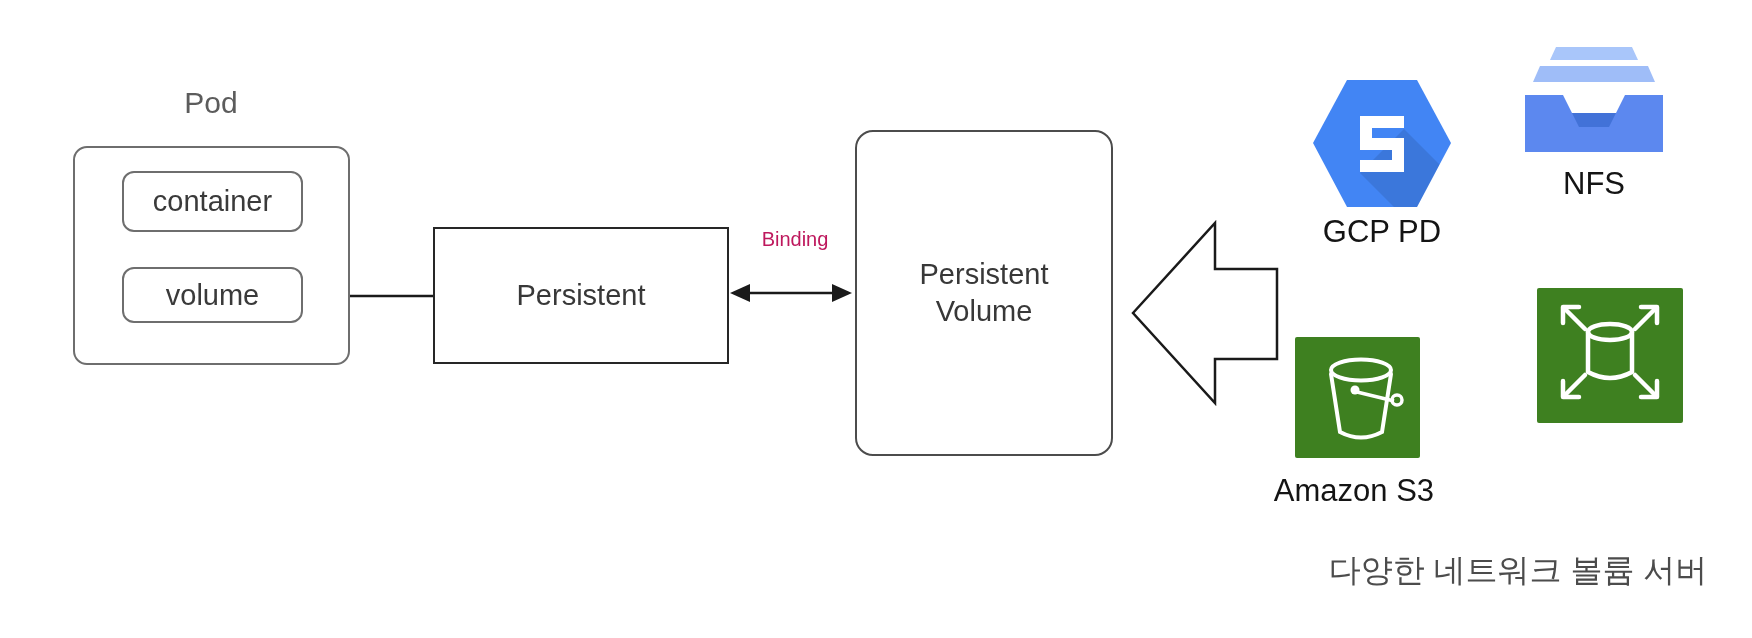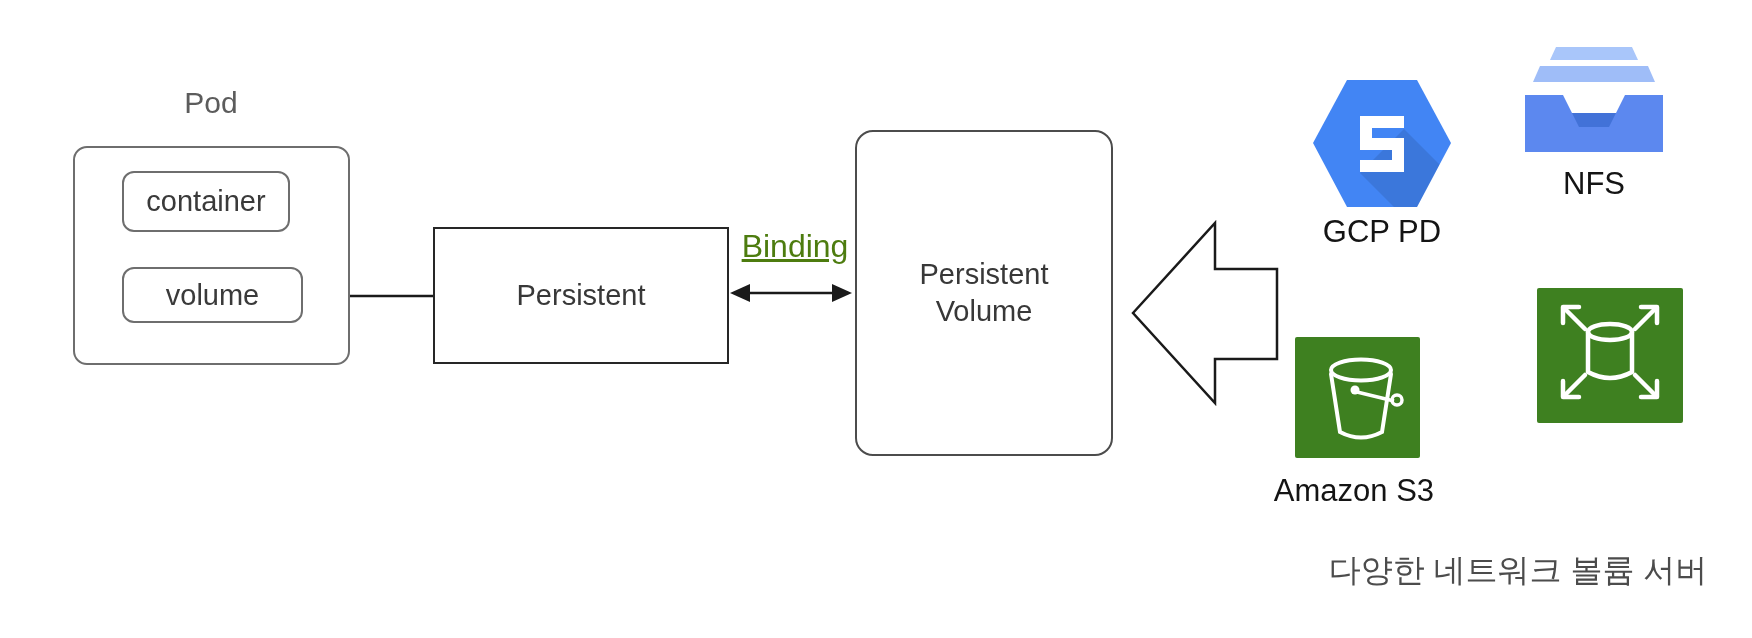--- a/index.html
+++ b/index.html
@@ -5,27 +5,27 @@
   html,body{margin:0;padding:0;background:#ffffff;}
   .canvas{
     position:relative;width:1752px;height:638px;background:#ffffff;
     font-family:"Liberation Sans","DejaVu Sans",sans-serif;overflow:hidden;padding-left:47px;
   }
   .box{
     position:absolute;background:#ffffff;box-sizing:border-box;
     display:flex;align-items:center;justify-content:center;text-align:center;
   }
   .pod-box{left:73px;top:146px;width:277px;height:219px;border:2px solid #6e6e6e;border-radius:14px;}
-  .container-box{left:122px;top:171px;width:168px;height:61px;border:2px solid #6e6e6e;border-radius:12px;font-size:29px;color:#3a3a3a;}
+  .container-box{left:122px;top:171px;width:181px;height:61px;border:2px solid #6e6e6e;border-radius:12px;font-size:29px;color:#3a3a3a;}
   .volume-box{left:122px;top:267px;width:181px;height:56px;border:2px solid #6e6e6e;border-radius:12px;font-size:29px;color:#3a3a3a;}
   .pvc-box{left:433px;top:227px;width:296px;height:137px;border:2px solid #262626;font-size:29px;line-height:37px;color:#383838;}
   .pv-box{left:855px;top:130px;width:258px;height:326px;border:2px solid #4c4c4c;border-radius:18px;font-size:29px;line-height:37px;color:#383838;}
   .lbl{position:absolute;text-align:center;}
   .pod-label{left:136px;top:86px;width:150px;font-size:30px;color:#5c5c5c;}
-  .binding-label{left:735px;top:228px;width:120px;font-size:32px;color:#4d7c0f;text-decoration:underline;}
+  .binding-label{left:735px;top:228px;width:120px;font-size:20px;color:#be185d;}
   .icon-label{font-size:31px;color:#141414;}
   .gcp-label{left:1292px;top:214px;width:180px;}
   .nfs-label{left:1534px;top:166px;width:120px;text-align:center;}
   .s3-label{left:1244px;top:473px;width:220px;}
   .ebs-label{left:1490px;top:436px;width:240px;}
   .caption{left:1308px;top:549px;width:420px;font-size:32px;color:#4c4c4c;}
   svg.layer{position:absolute;left:0;top:0;pointer-events:none;}
 </style>
 </head>
 <body>

